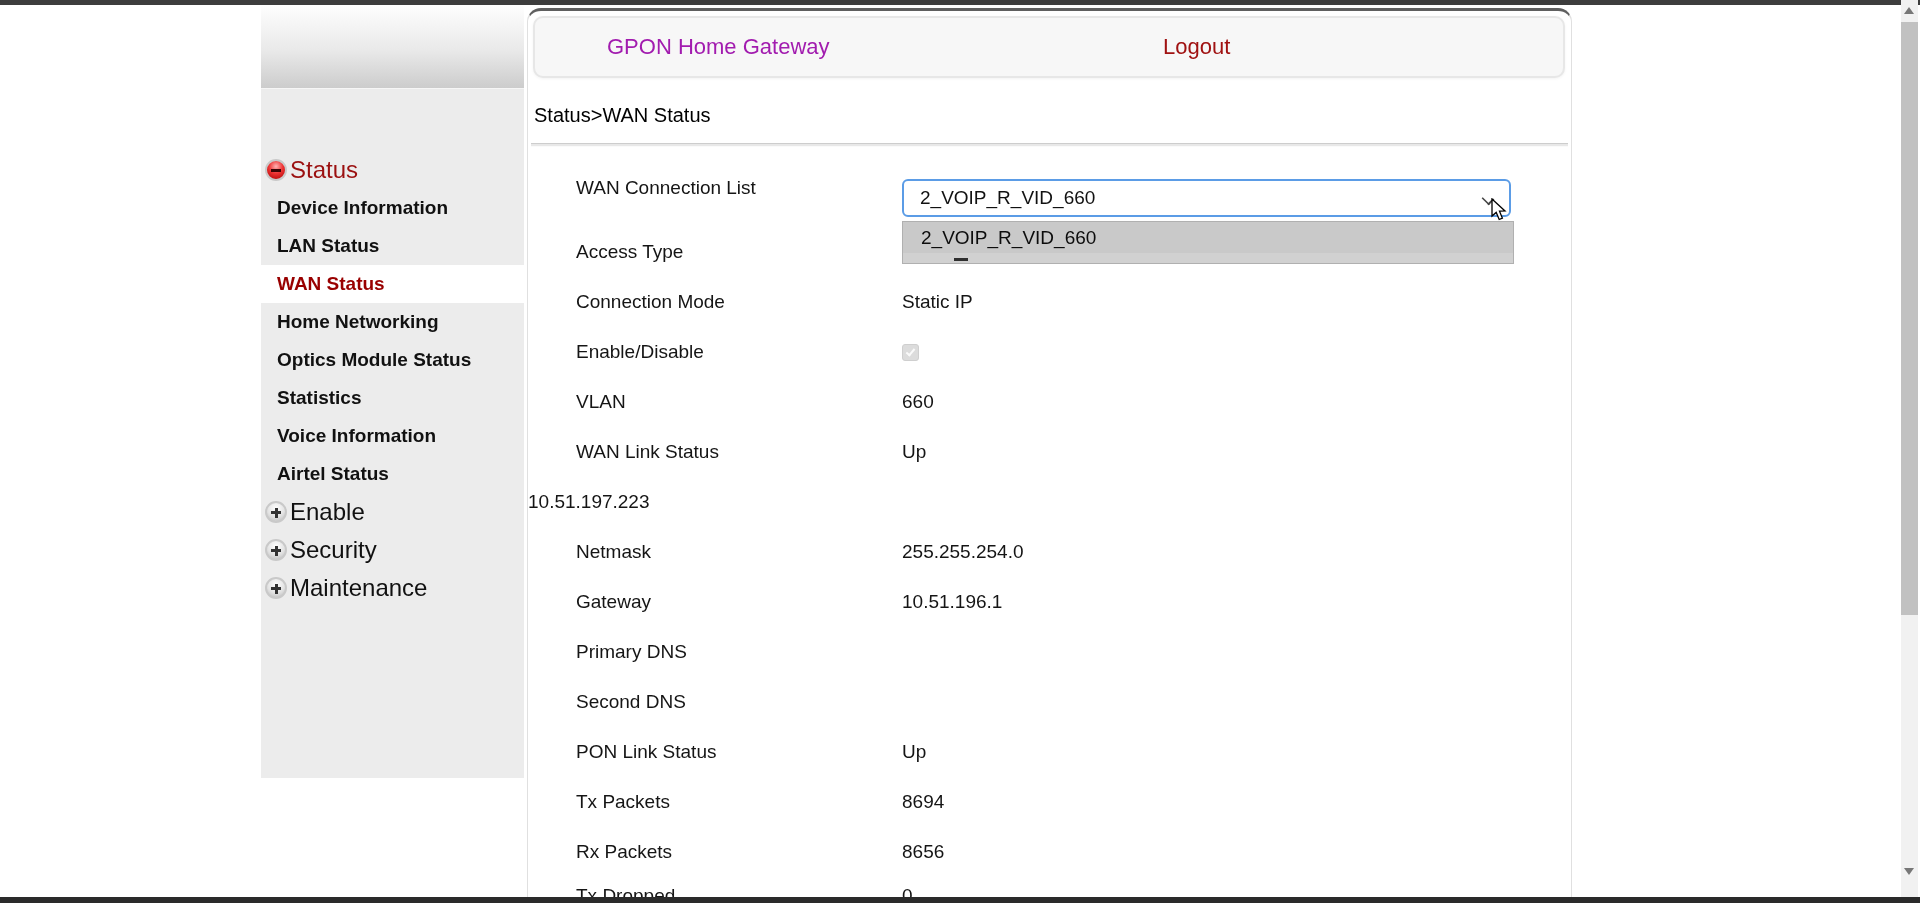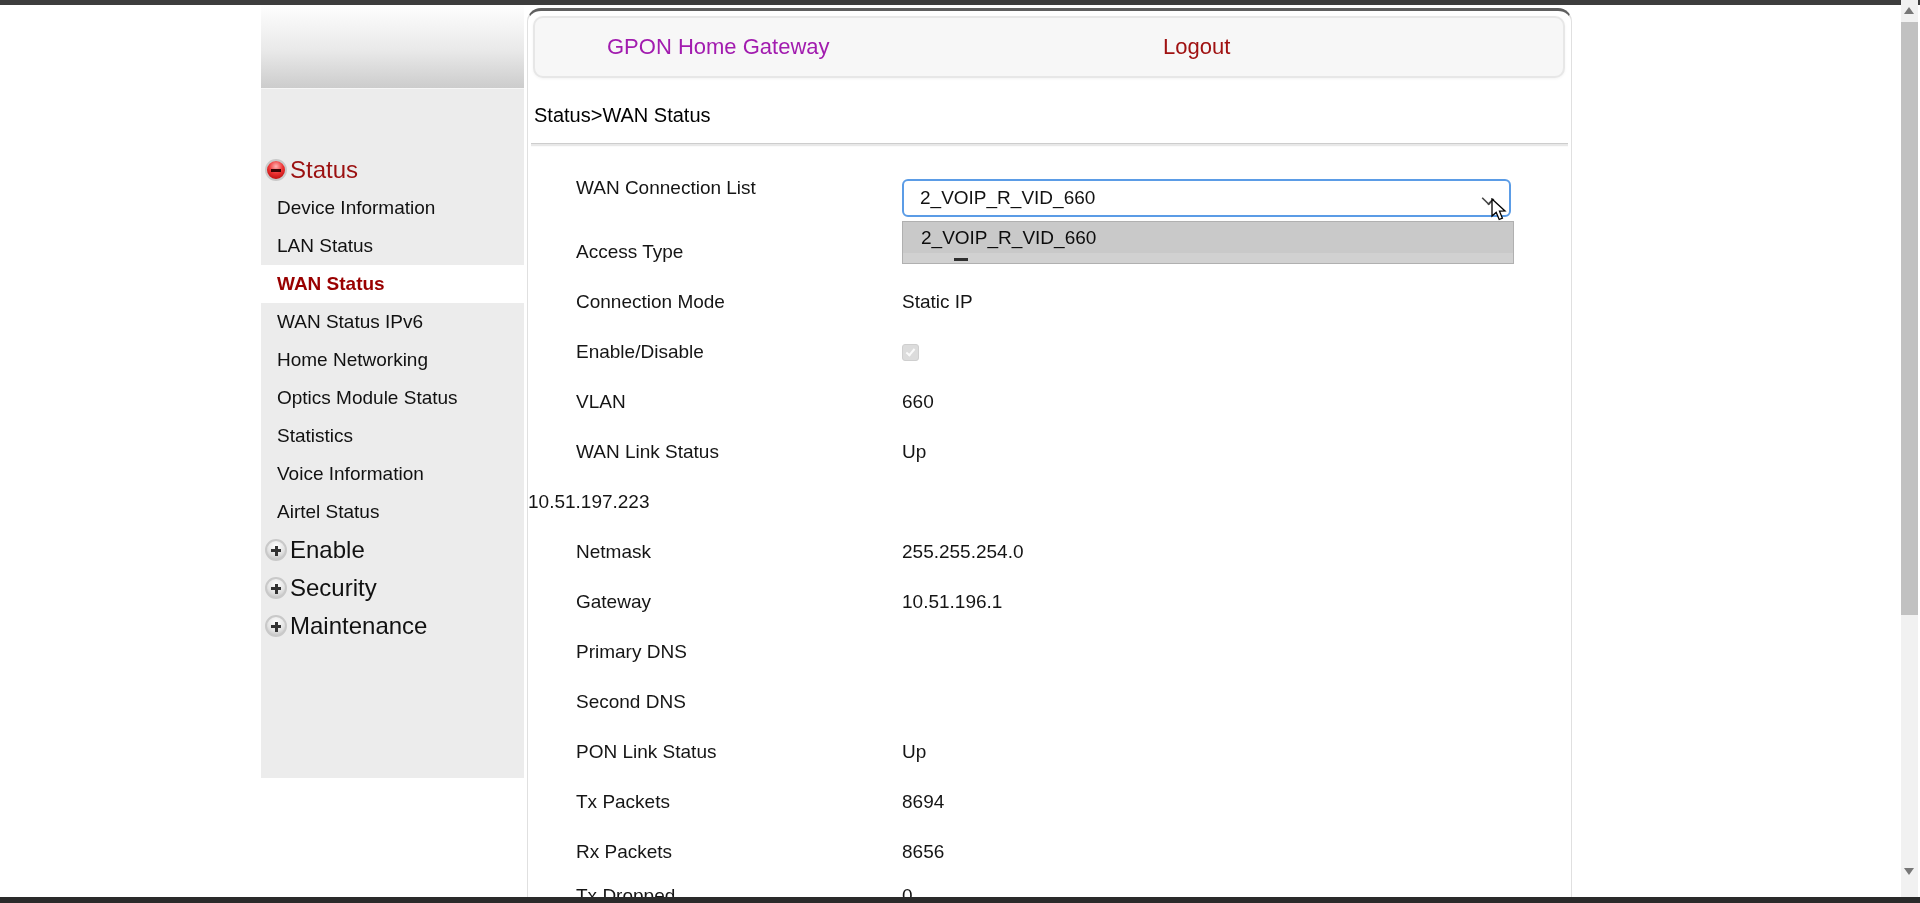--- a/index.html
+++ b/index.html
@@ -13,21 +13,21 @@
 
   
   .sidebar { position:absolute; left:261px; top:5px; width:263px; height:773px; background:#ececec; }
   .sidebar-gradient { position:absolute; left:0; top:0; width:263px; height:84px;
                       background:linear-gradient(180deg,#fefefe 0%,#e9e9e9 55%,#cccccc 100%);
                       border-bottom:1px solid #f6f6f6; }
   .menu { position:relative; padding-top:146px; }
   .menu-section { display:flex; align-items:center; height:38px; padding-left:4px;
                   font-size:24px; color:#111; cursor:default; }
   .menu-section.red { color:#9b1010; }
-  .menu-item { display:flex; align-items:center; height:38px; padding-left:16px; font-size:19px; color:#111; }
+  .menu-item { display:flex; align-items:center; height:38px; padding-left:16px; font-size:19px; color:#111;font-weight:bold; }
   .menu-item.selected { background:#ffffff; color:#990000; font-weight:bold; }
   .ball { position:relative; width:22px; height:22px; border-radius:50%; margin-right:3px; flex:0 0 22px;
           border:2px solid #c9c9c9; }
   .ball.minus { background:radial-gradient(circle at 50% 30%, #ffb3b3 0%, #ee3333 45%, #a80000 100%); }
   .ball.plus  { background:radial-gradient(circle at 50% 30%, #ffffff 0%, #e3e3e3 55%, #b9b9b9 100%); }
   .ball .h { position:absolute; left:4px; top:8px; width:10px; height:3px; background:#3a0404; }
   .ball.plus .h { background:#333; }
   .ball .v { position:absolute; left:7.5px; top:4.5px; width:3px; height:10px; background:#333; }
 
   
@@ -95,23 +95,20 @@
           <span>Status</span>
         </div>
         <div class="menu-item">
           <span>Device Information</span>
         </div>
         <div class="menu-item">
           <span>LAN Status</span>
         </div>
         <div class="menu-item selected">
           <span>WAN Status</span>
-        </div>
-        <div class="menu-item">
-          <span>WAN Status IPv6</span>
         </div>
         <div class="menu-item">
           <span>Home Networking</span>
         </div>
         <div class="menu-item">
           <span>Optics Module Status</span>
         </div>
         <div class="menu-item">
           <span>Statistics</span>
         </div>

